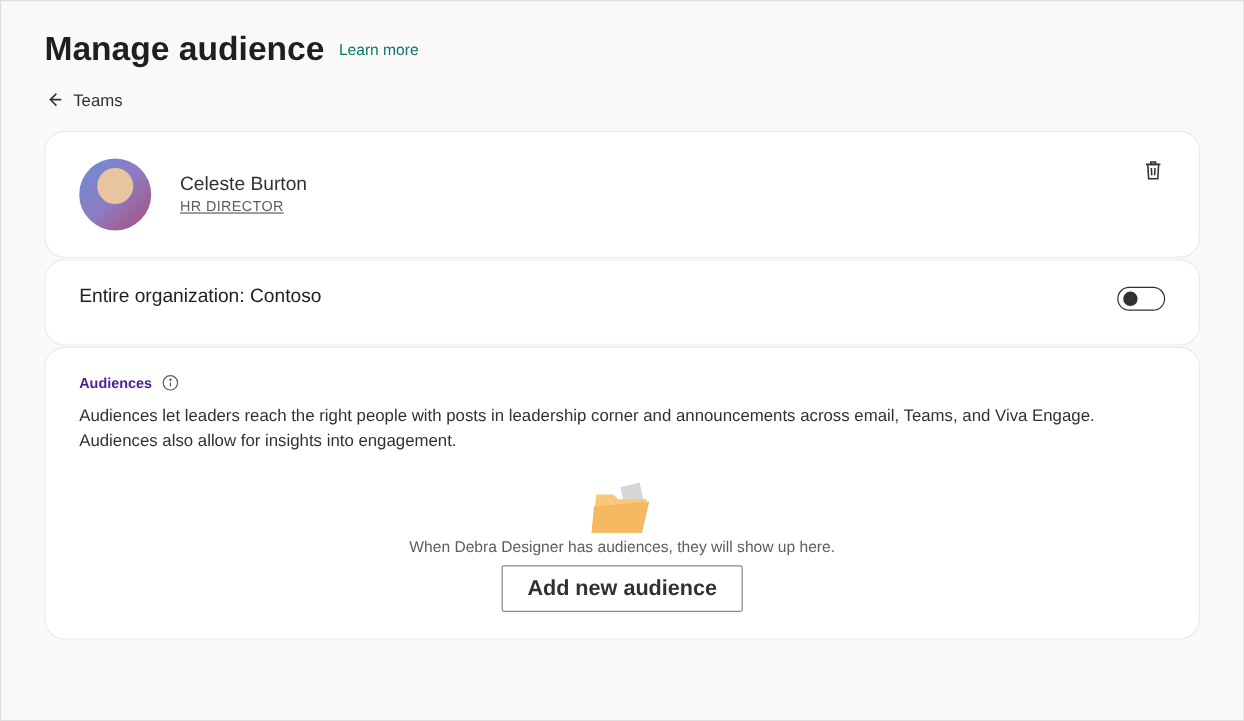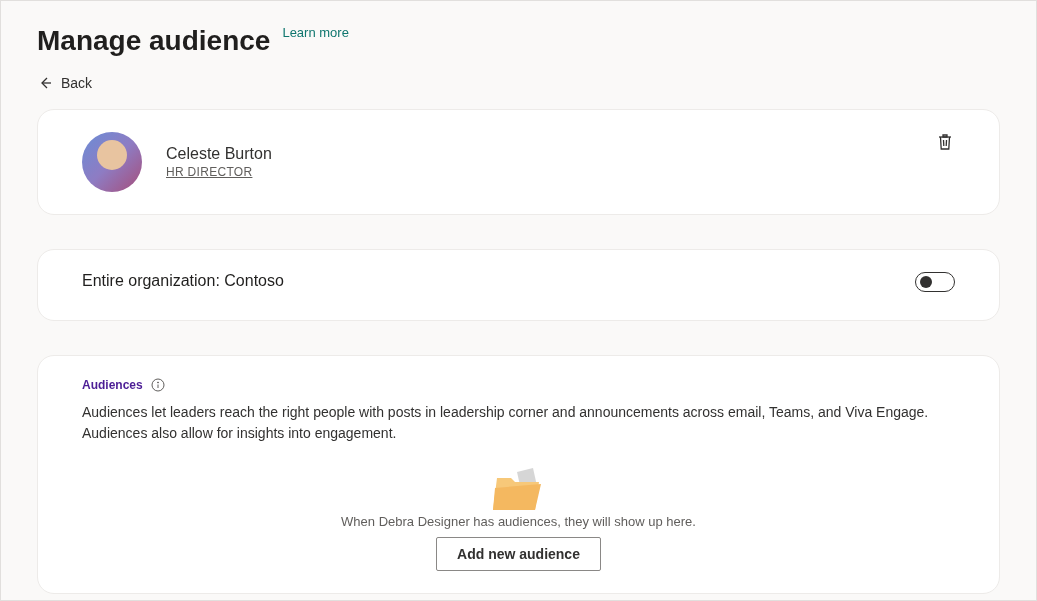--- a/index.html
+++ b/index.html
@@ -14,21 +14,21 @@
       width: 1037px;
       height: 601px;
       overflow: hidden;
       border: 1px solid #e1dfdd;
     }
     .container {
       padding: 24px 36px;
     }
     .header {
       display: flex;
-      align-items: flex-start;
+      align-items: center;
       gap: 12px;
       margin-bottom: 18px;
     }
     .page-title {
       font-size: 28px;
       font-weight: 600;
       color: #201f1e;
     }
     .learn-more {
       color: #0f766e;
@@ -46,22 +46,22 @@
       margin-bottom: 18px;
     }
     .back-arrow {
       width: 16px;
       height: 16px;
     }
     .card {
       background: #ffffff;
       border: 1px solid #edebe9;
       border-radius: 17px;
-      padding: 22px 44px;
-      margin-bottom: 34px;
+      padding: 22px 28px;
+      margin-bottom: 1px;
     }
     .person-card {
       display: flex;
       align-items: flex-start;
       justify-content: space-between;
     }
     .person-left {
       display: flex;
       align-items: center;
       gap: 24px;
@@ -175,42 +175,42 @@
     }
     .empty-text {
       font-size: 13px;
       color: #605e5c;
     }
     .add-button {
       background: #fff;
       border: 1px solid #8a8886;
       border-radius: 2px;
       padding: 8px 20px;
-      font-size: 14px;
+      font-size: 18px;
       font-weight: 600;
       color: #323130;
       cursor: pointer;
       margin-top: 8px;
     }
   </style>
 </head>
 <body>
 
 <div class="container">
   <div class="header">
     <h1 class="page-title">Manage audience</h1>
     <a class="learn-more">Learn more</a>
   </div>
 
   <div class="back-link">
     <svg class="back-arrow" viewBox="0 0 16 16" fill="none" stroke="currentColor" stroke-width="1.3">
       <path d="M10 3 L5 8 L10 13"></path>
       <path d="M5 8 L14 8"></path>
     </svg>
-    <span>Back</span>
+    <span>Teams</span>
   </div>
 
   <div class="card person-card">
     <div class="person-left">
       <div class="avatar"></div>
       <div class="person-info">
         <div class="person-name">Celeste Burton</div>
         <div class="person-title">HR DIRECTOR</div>
       </div>
     </div>

